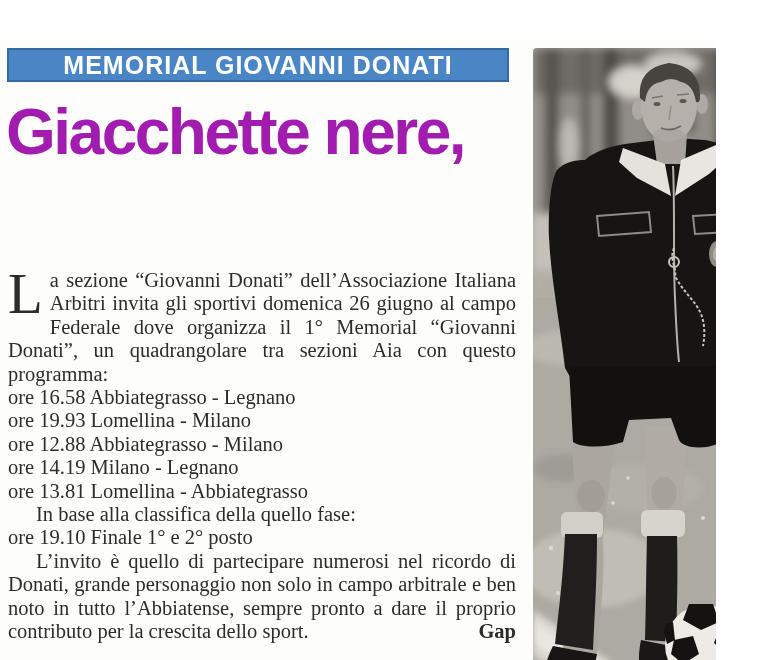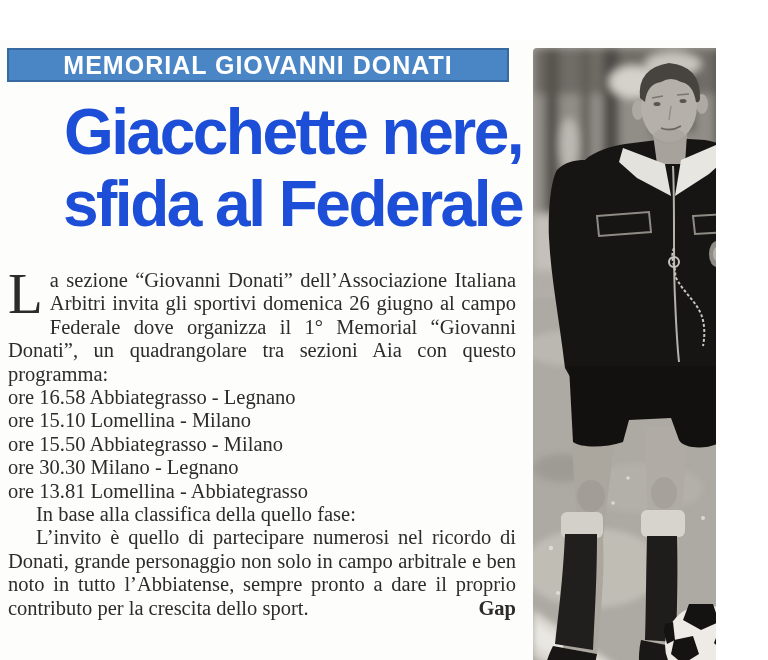--- a/index.html
+++ b/index.html
@@ -14,21 +14,21 @@
     display:flex;align-items:center;justify-content:center;
   }
   .banner-label{
     font-family:"Liberation Sans",sans-serif;font-weight:bold;font-size:25px;
     letter-spacing:1px;color:#ffffff;white-space:nowrap;
   }
   
   .headline{
     position:absolute;left:6px;top:56px;width:516px;
     font-family:"Liberation Sans",sans-serif;font-weight:bold;
-    font-size:64px;line-height:72px;letter-spacing:-2.5px;color:#1d4ed8;text-align:right;
+    font-size:64px;line-height:72px;letter-spacing:-2.5px;color:#a21caf;
   }
   
   .body-col{
     position:absolute;left:8px;top:229px;width:508px;
     font-size:20.5px;line-height:23.4px;
   }
   .intro{text-align:justify;margin:0;}
   .dropcap{
     float:left;font-size:57px;line-height:45px;padding:2px 7px 0 0;
     color:#2d2c2a;
@@ -50,34 +50,34 @@
 <body>
 
 <div id="page">
 
   <div class="banner">
     <span class="banner-label">MEMORIAL GIOVANNI DONATI</span>
   </div>
 
   <div class="headline">
     <div>Giacchette nere,</div>
-    <div>sfida al Federale</div>
   </div>
 
   <div class="body-col">
     <p class="intro"><span class="dropcap">L</span><span>a sezione “Giovanni Donati” dell’Associazione Italiana Arbitri invita gli sportivi domenica 26 giugno al campo Federale dove organizza il 1° Memorial “Giovanni Donati”, un quadrangolare tra sezioni Aia con questo programma:</span></p>
 
     <div class="sched">ore 16.58 Abbiategrasso - Legnano</div>
-    <div class="sched">ore 15.10 Lomellina - Milano</div>
-    <div class="sched">ore 15.50 Abbiategrasso - Milano</div>
-    <div class="sched">ore 30.30 Milano - Legnano</div>
+    <div class="sched">ore 19.93 Lomellina - Milano</div>
+    <div class="sched">ore 12.88 Abbiategrasso - Milano</div>
+    <div class="sched">ore 14.19 Milano - Legnano</div>
     <div class="sched">ore 13.81 Lomellina - Abbiategrasso</div>
 
     <div class="indent">In base alla classifica della quello fase:</div>
 
+    <div class="sched">ore 19.10 Finale 1° e 2° posto</div>
 
 
     <p class="closing"><span>L’invito è quello di partecipare numerosi nel ricordo di Donati, grande personaggio non solo in campo arbitrale e ben noto in tutto l’Abbiatense, sempre pronto a dare il proprio contributo per la crescita dello sport.</span><span class="byline">Gap</span></p>
   </div>
 
   <div class="photo">
     <svg viewBox="0 0 230 641" preserveAspectRatio="none">
       <defs>
         <filter id="b4" x="-20%" y="-20%" width="140%" height="140%">
             <feGaussianBlur stdDeviation="4"></feGaussianBlur>

